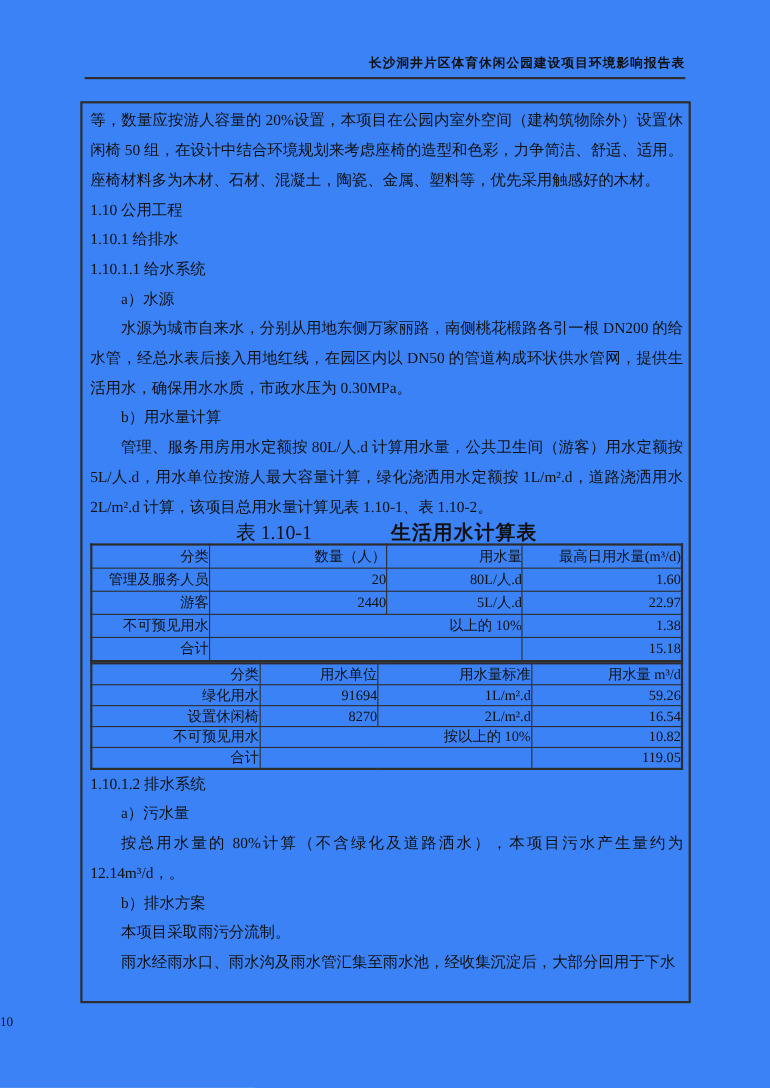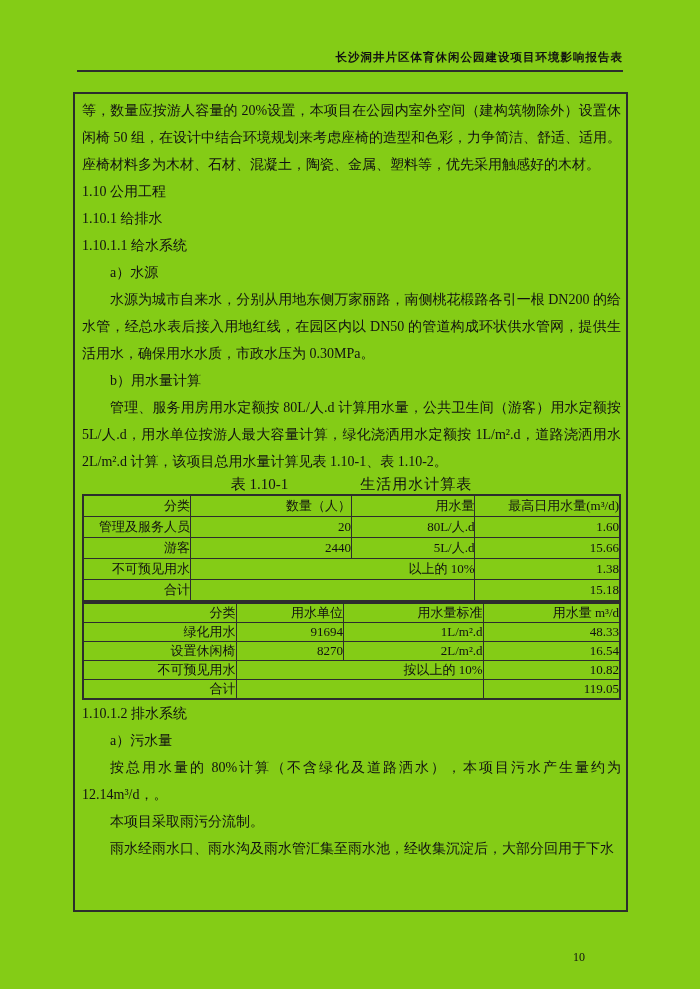--- a/index.html
+++ b/index.html
@@ -8,21 +8,21 @@
     background: #ffffff;
     width: 700px;
     height: 989px;
     font-family: "Liberation Serif", "DejaVu Serif", serif;
     color: #111111;
   }
   .page {
     position: relative;
     width: 700px;
     height: 989px;
-    background: #84cc16;
+    background: #3b82f6;
     overflow: hidden;
   }
   
   .running-header {
     position: absolute;
     left: 77px;
     top: 50px;
     width: 546px;
     text-align: right;
     font-size: 11.5px;
@@ -53,25 +53,25 @@
   .para { text-indent: 2em; }
   .para.no-indent { text-indent: 0; }
   .line { text-align: left; }
   .line.indent { text-indent: 2em; }
   
   .table-title {
     display: flex;
     justify-content: center;
     align-items: center;
     gap: 72px;
-    font-size: 15px;
+    font-size: 18px;
     line-height: 19px;
     height: 19px;
   }
-  .table-title .cap-bold { font-weight: normal; letter-spacing: 1px; }
+  .table-title .cap-bold { font-weight: bold; letter-spacing: 1px; }
   
   table.calc {
     width: 100%;
     border-collapse: collapse;
     table-layout: fixed;
     border: 2px solid #2d2d2d;
     font-size: 13px;
   }
   table.calc td {
     border: 1px solid #2d2d2d;
@@ -83,23 +83,22 @@
     overflow: hidden;
     white-space: nowrap;
   }
   table.t2 td { height: 18px; }
   
   .page-footer {
     position: absolute;
     left: 0;
     top: 922px;
     width: 585px;
-    text-align: right;
+    text-align: left;
     font-size: 12px;
-    margin-top: 28px;
   }
 </style>
 </head>
 <body>
 
 <div class="page">
 
   <div class="running-header">
     <span>长沙洞井片区体育休闲公园建设项目环境影响报告表</span>
   </div>
@@ -141,21 +140,21 @@
         <tr>
           <td>管理及服务人员</td>
           <td>20</td>
           <td>80L/人.d</td>
           <td>1.60</td>
         </tr>
         <tr>
           <td>游客</td>
           <td>2440</td>
           <td>5L/人.d</td>
-          <td>15.66</td>
+          <td>22.97</td>
         </tr>
         <tr>
           <td>不可预见用水</td>
           <td colspan="2">以上的 10%</td>
           <td>1.38</td>
         </tr>
         <tr>
           <td>合计</td>
           <td colspan="2"></td>
           <td>15.18</td>
@@ -175,21 +174,21 @@
         <tr>
           <td>分类</td>
           <td>用水单位</td>
           <td>用水量标准</td>
           <td>用水量 m³/d</td>
         </tr>
         <tr>
           <td>绿化用水</td>
           <td>91694</td>
           <td>1L/m².d</td>
-          <td>48.33</td>
+          <td>59.26</td>
         </tr>
         <tr>
           <td>设置休闲椅</td>
           <td>8270</td>
           <td>2L/m².d</td>
           <td>16.54</td>
         </tr>
         <tr>
           <td>不可预见用水</td>
           <td colspan="2">按以上的 10%</td>
@@ -199,20 +198,21 @@
           <td>合计</td>
           <td colspan="2"></td>
           <td>119.05</td>
         </tr>
       </tbody>
     </table>
 
     <p class="line">1.10.1.2 排水系统</p>
     <p class="line indent">a）污水量</p>
     <p class="para">按总用水量的 80%计算（不含绿化及道路洒水），本项目污水产生量约为 12.14m³/d，。</p>
+    <p class="line indent">b）排水方案</p>
     <p class="para">本项目采取雨污分流制。</p>
     <p class="para">雨水经雨水口、雨水沟及雨水管汇集至雨水池，经收集沉淀后，大部分回用于下水</p>
 
   </div>
 
   <div class="page-footer">
     <span>10</span>
   </div>
 
 </div>

